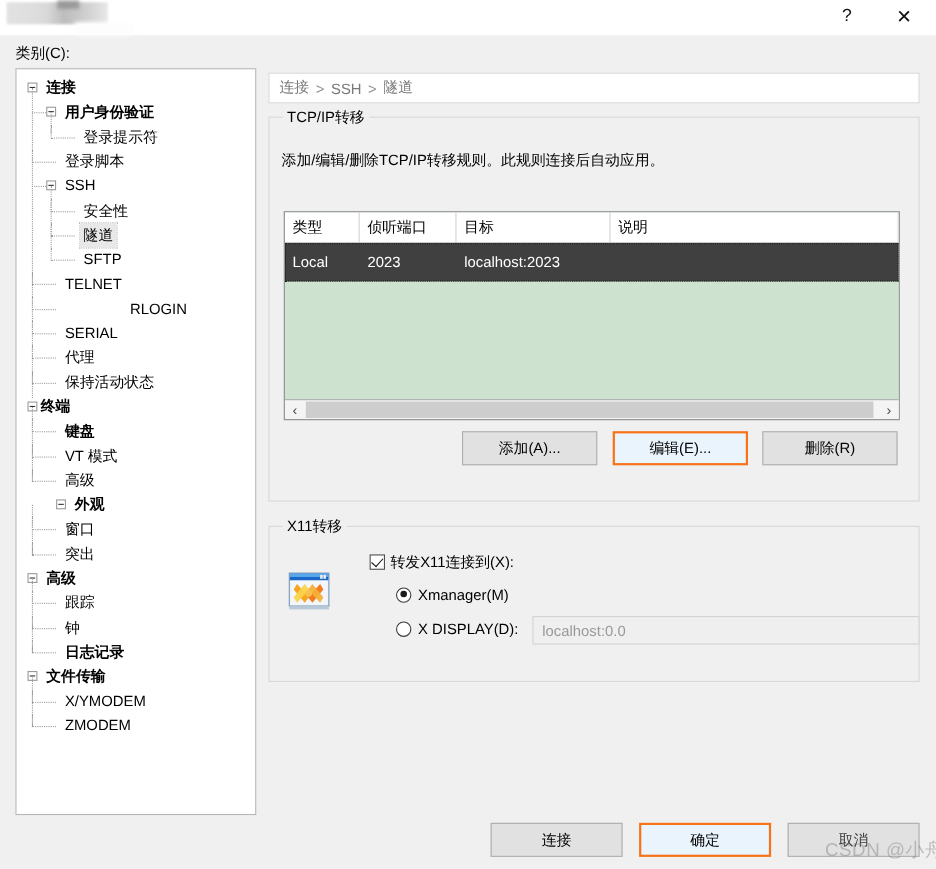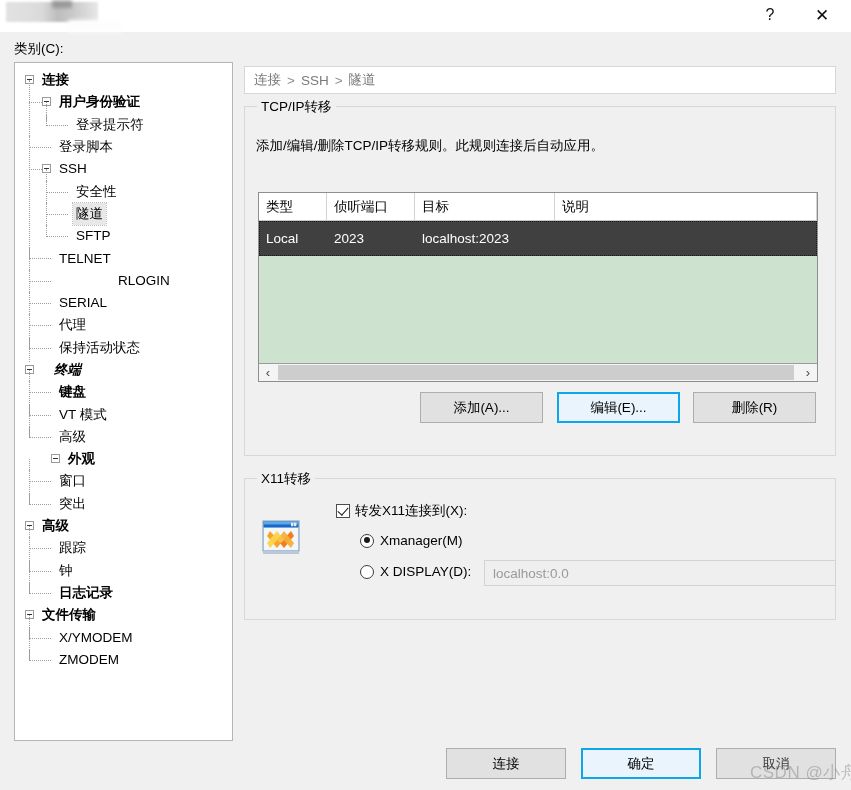--- a/index.html
+++ b/index.html
@@ -257,21 +257,21 @@
     font-size: 13.5px;
     color: #000;
     display: flex;
     align-items: center;
     justify-content: center;
     cursor: default;
     user-select: none;
   }
   .btn.focus {
     background: #e9f4fd;
-    border: 2px solid #0ea5e9;
+    border: 2px solid #f97316;
   }
   #add-button    { left: 420px; top: 392px; width: 123px; height: 31px; }
   #edit-button   { left: 557px; top: 392px; width: 123px; height: 31px; }
   #delete-button { left: 693px; top: 392px; width: 123px; height: 31px; }
 
   #connect-button { left: 446px; top: 748px; width: 120px; height: 31px; }
   #ok-button      { left: 581px; top: 748px; width: 120px; height: 31px; }
   #cancel-button  { left: 716px; top: 748px; width: 120px; height: 31px; color: #3b3b3b; }
 
   
@@ -409,21 +409,21 @@
         <span class="tlabel" style="margin-left: 41px;">SERIAL</span>
       </div>
       <div class="tnode" style="height: 22.3px;">
         <span class="tlabel" style="margin-left: 41px;">代理</span>
       </div>
       <div class="tnode" style="height: 22.3px;">
         <span class="tlabel" style="margin-left: 41px;">保持活动状态</span>
       </div>
       <div class="tnode bold" style="height: 22.3px;">
         <span class="expander" style="left: 10px; top: 6px;"></span>
-        <span class="tlabel" style="margin-left: 36px; font-style: italic;">终端</span>
+        <span class="tlabel" style="margin-left: 19px;">终端</span>
       </div>
       <div class="tnode bold" style="height: 22.3px;">
         <span class="tlabel" style="margin-left: 41px;">键盘</span>
       </div>
       <div class="tnode" style="height: 22.3px;">
         <span class="tlabel" style="margin-left: 41px;">VT 模式</span>
       </div>
       <div class="tnode" style="height: 22.3px;">
         <span class="tlabel" style="margin-left: 41px;">高级</span>
       </div>

